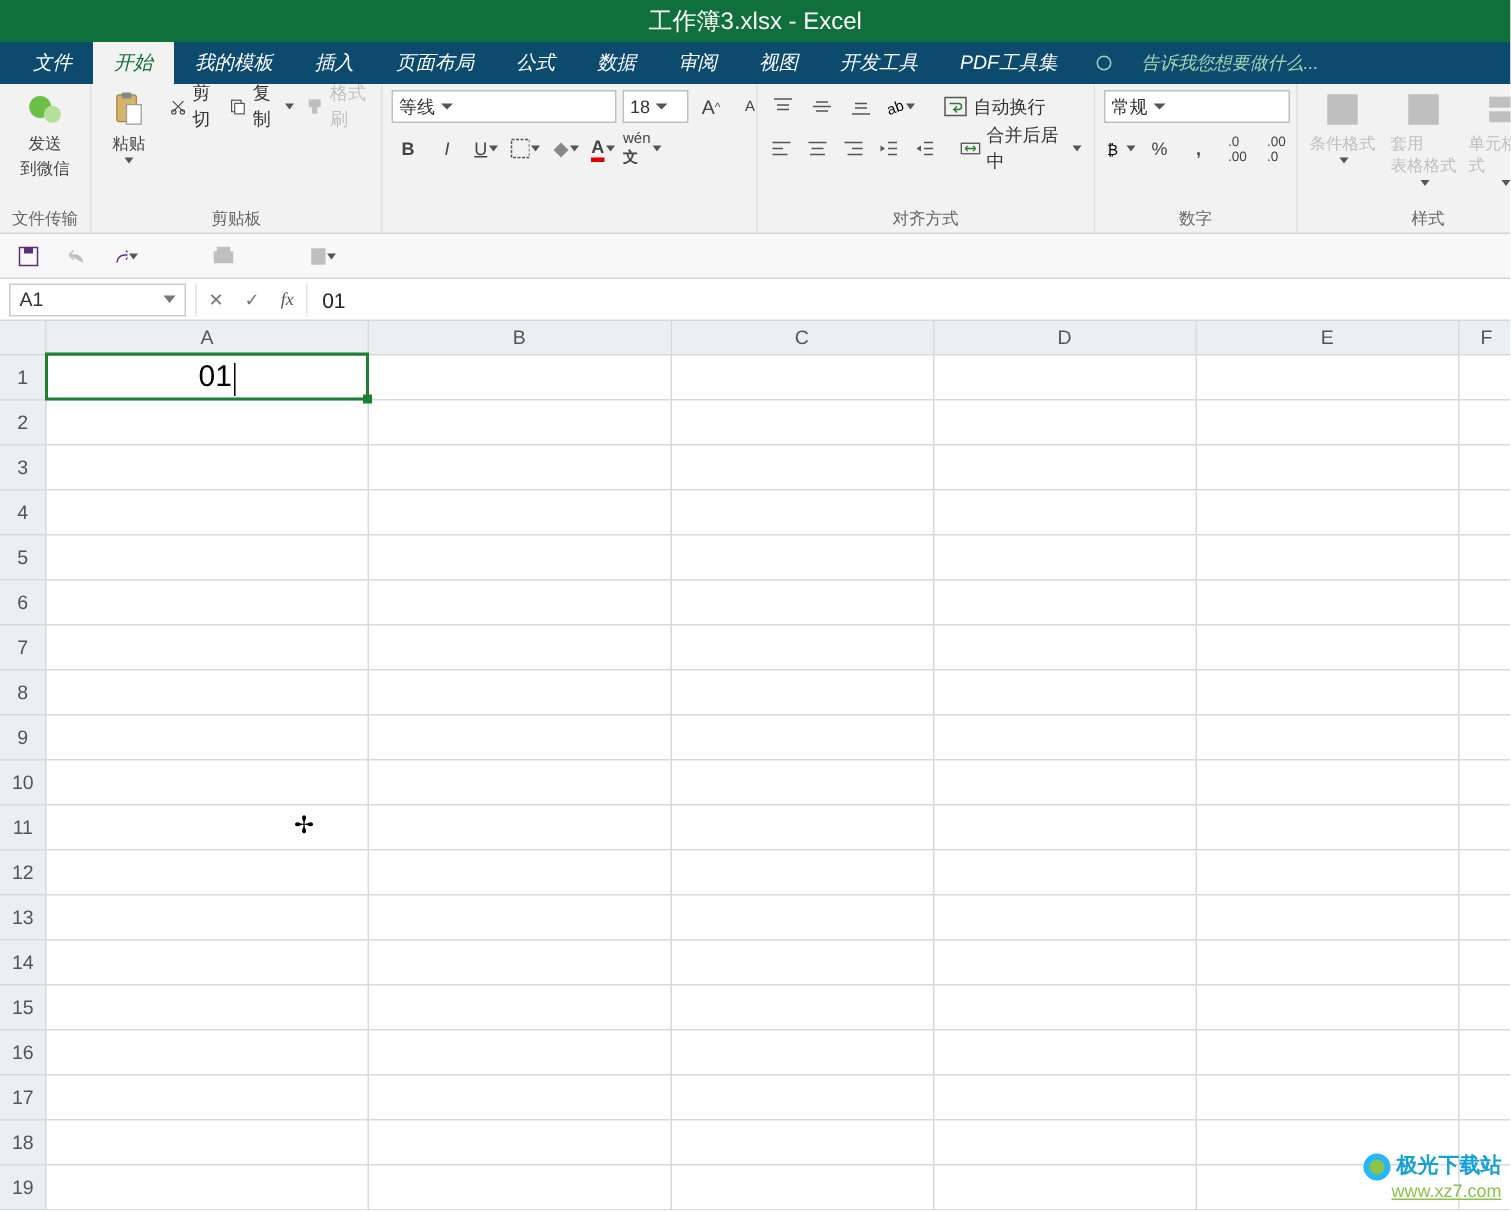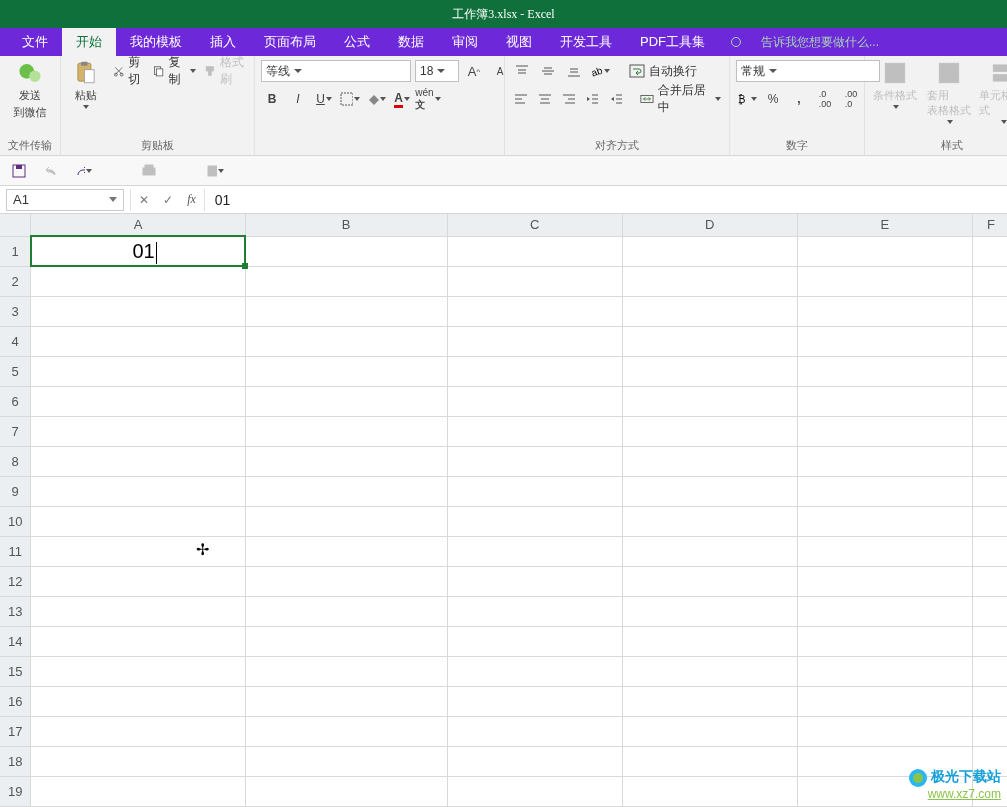--- a/index.html
+++ b/index.html
@@ -14,29 +14,30 @@
   }
   
   .titlebar {
     height: 28px;
     background: #0f703b;
     display: flex;
     align-items: center;
     justify-content: center;
     position: relative;
   }
-  .title-text { color: #fff; font-size: 12px; font-family: Liberation Serif, serif; }
+  .title-text { color: #fff; font-size: 16px; }
   
   .menutabs {
     height: 28px;
-    background: #6d28d9;
+    background: #0c4a6e;
     display: flex;
     align-items: stretch;
     padding-left: 8px;
     gap: 0;
+    font-style: italic;
   }
   .menutab {
     padding: 0 14px;
     display: flex; align-items: center;
     color: #fff; font-size: 13px;
     cursor: pointer;
   }
   .menutab.active { background: #f2f2f2; color: #0f703b; }
   .tellme { display:flex;align-items:center;color:#a7d3b4;margin-left:12px;font-size:12px;gap:20px;}
   .tellme .bulb{width:10px;height:10px;border:1px solid #a7d3b4;border-radius:50%;display:inline-block;}
@@ -327,21 +328,21 @@
             <span>合并后居中</span>
             <span class="mini-arrow"></span>
           </div>
       </div>
     </div>
     <div class="group-label">对齐方式</div>
   </div>
 
   <div class="group" style="min-width:135px">
     <div class="group-body" style="flex-direction:column;gap:6px;">
-      <div class="combo" style="width:144px">
+      <div class="combo" style="width:124px">
           <span>常规</span>
           <span class="arrow"></span>
         </div>
       <div class="row">
         <div class="tbtn">
             <svg width="14" height="14">
               <text x="1" y="11" font-size="10">₿</text>
             </svg>
             <span class="mini-arrow"></span>
           </div>

